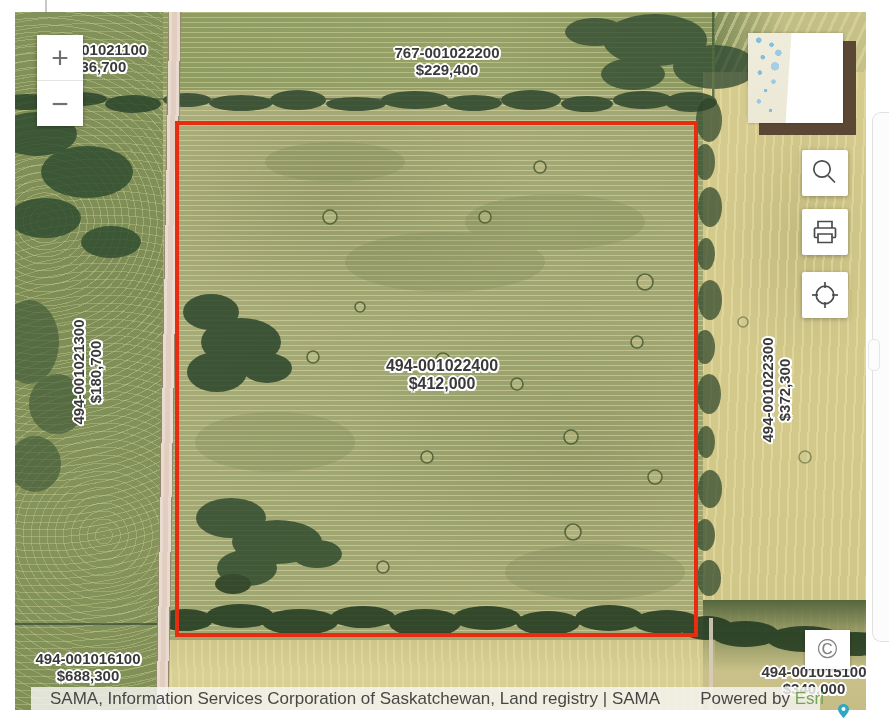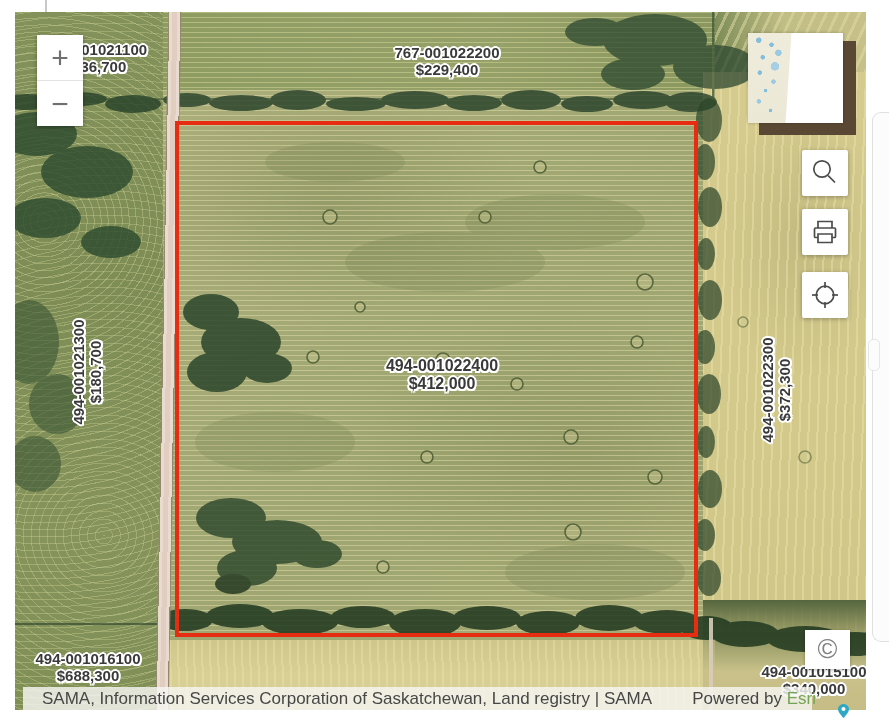--- a/index.html
+++ b/index.html
@@ -89,21 +89,21 @@
       radial-gradient(circle 2px at 30% 27%, #84bedd 0 2px, rgba(0,0,0,0) 2.5px),
       radial-gradient(circle 4px at 55% 37%, #a6cfe6 0 4px, rgba(0,0,0,0) 4.5px),
       radial-gradient(circle 2px at 24% 44%, #84bedd 0 2px, rgba(0,0,0,0) 2.5px),
       radial-gradient(circle 2px at 52% 54%, #9bc9e3 0 2px, rgba(0,0,0,0) 2.5px),
       radial-gradient(circle 1.5px at 36% 64%, #84bedd 0 1.5px, rgba(0,0,0,0) 2px),
       radial-gradient(circle 2px at 22% 76%, #9bc9e3 0 2px, rgba(0,0,0,0) 2.5px),
       radial-gradient(circle 1.5px at 46% 86%, #84bedd 0 1.5px, rgba(0,0,0,0) 2px),
       linear-gradient(180deg,#efecdc,#ece8d6);}
 
   
-  .attrib{position:absolute;left:8px;top:675px;width:789px;height:23px;z-index:50;
+  .attrib{position:absolute;left:16px;top:675px;width:789px;height:23px;z-index:50;
     background:rgba(245,245,242,.82);display:flex;align-items:center;
     font-size:17px;color:#474747;}
   .attrib .src{margin-left:19px;flex:1 1 auto;overflow:hidden;white-space:nowrap;}
   .attrib .pwr{margin-right:-4px;white-space:nowrap;}
   .esri{color:#74a455;}
 
   .esri-pin{position:absolute;left:838px;top:704px;z-index:80;}
 
   
   .right-panel{position:absolute;left:872px;top:112px;width:17px;height:528px;background:#fcfcfc;

